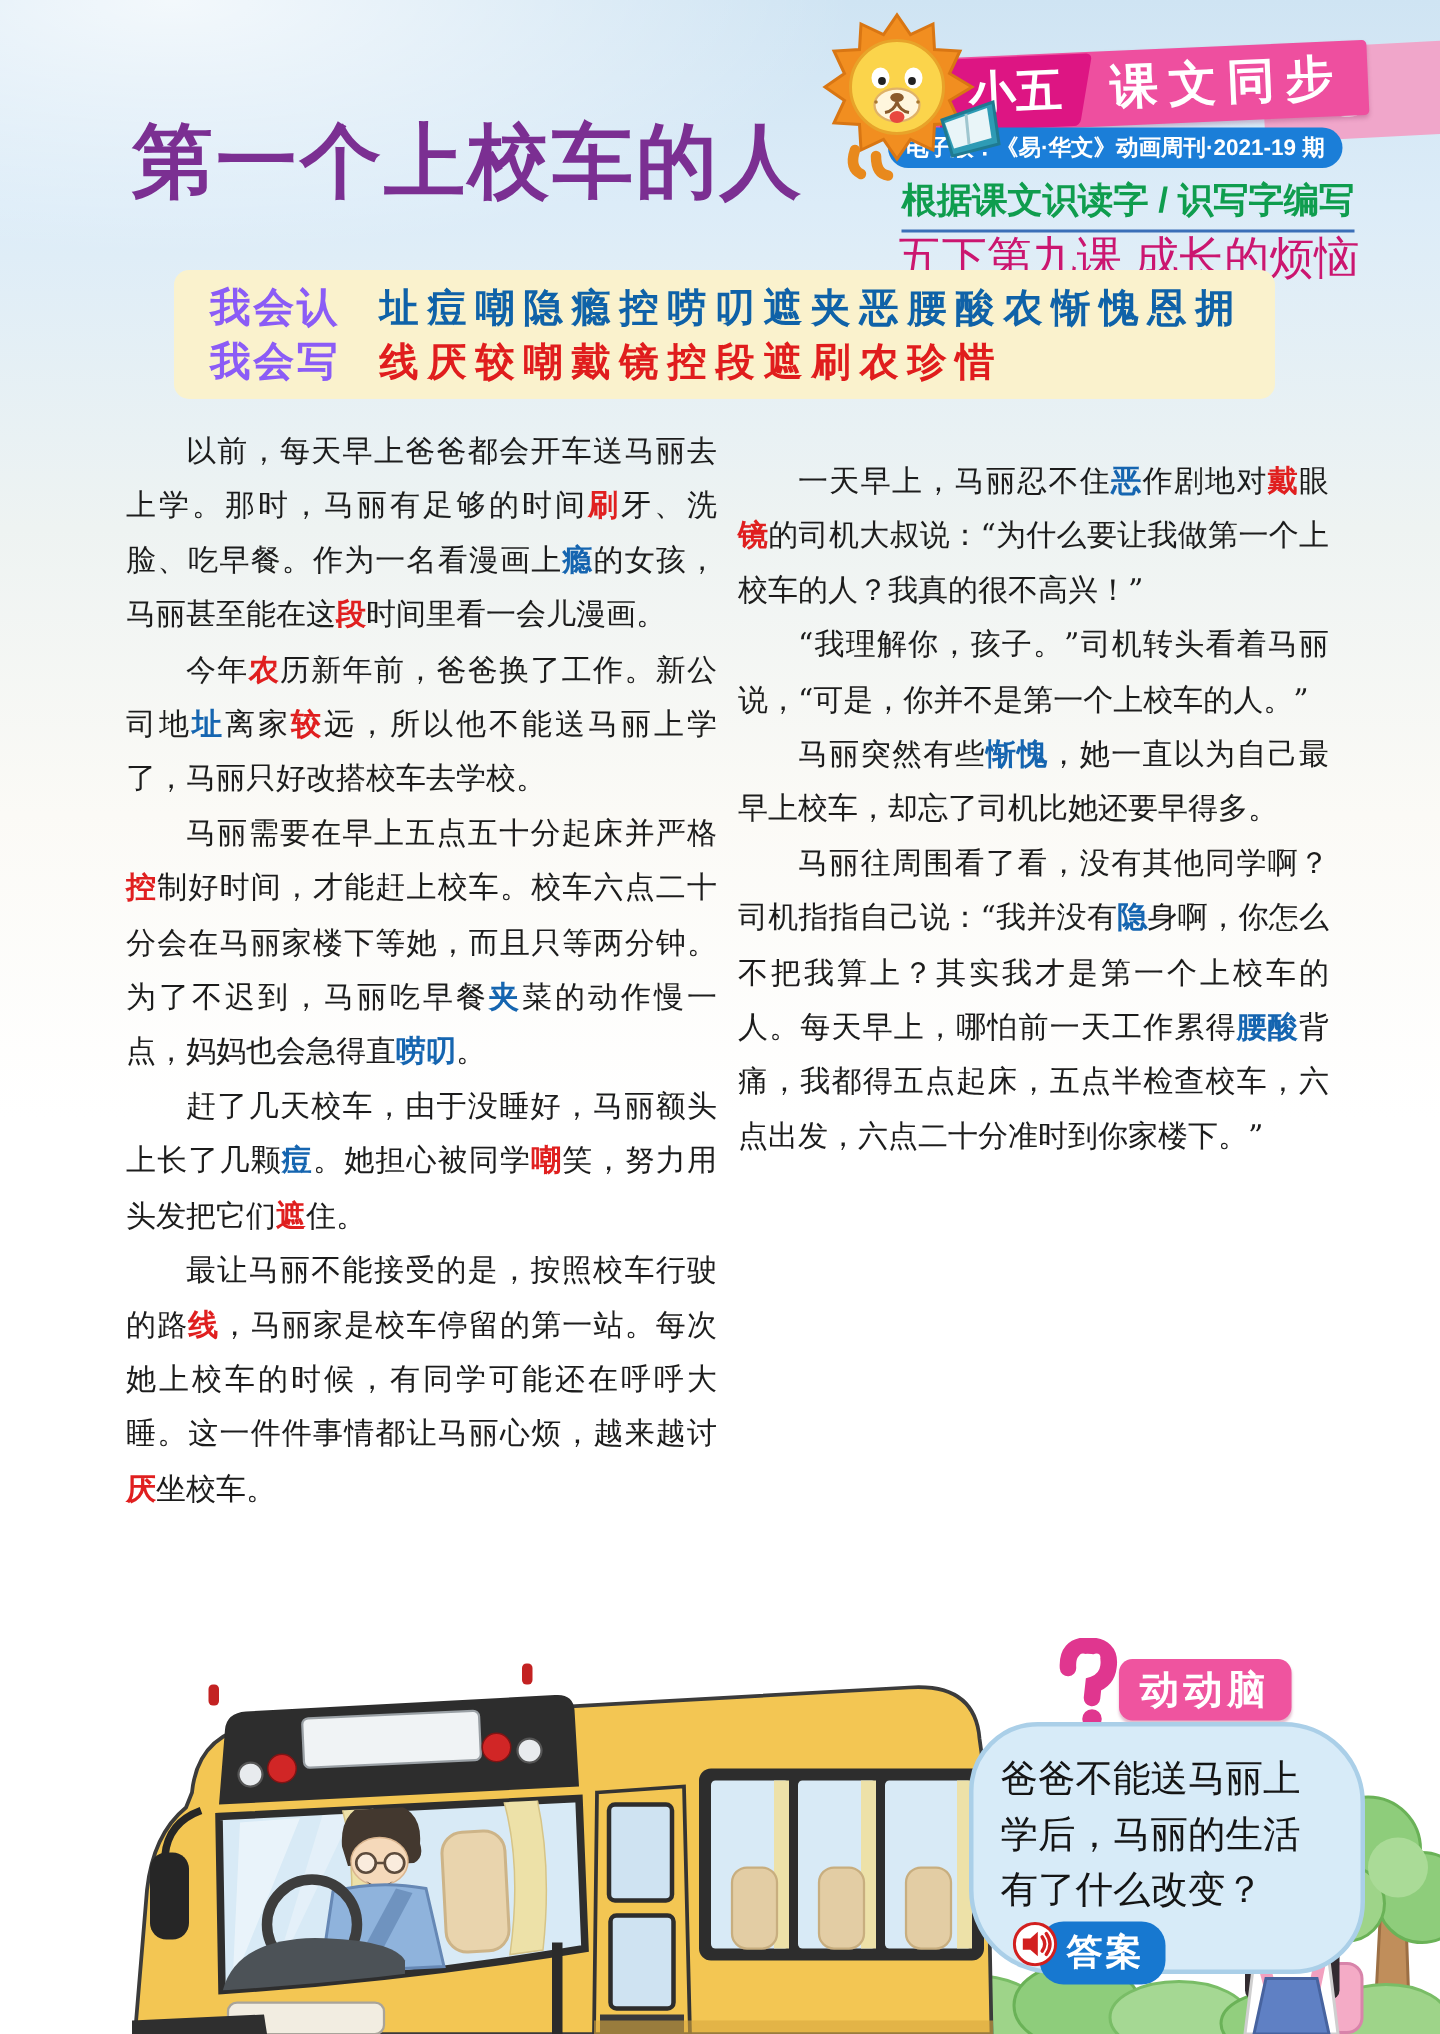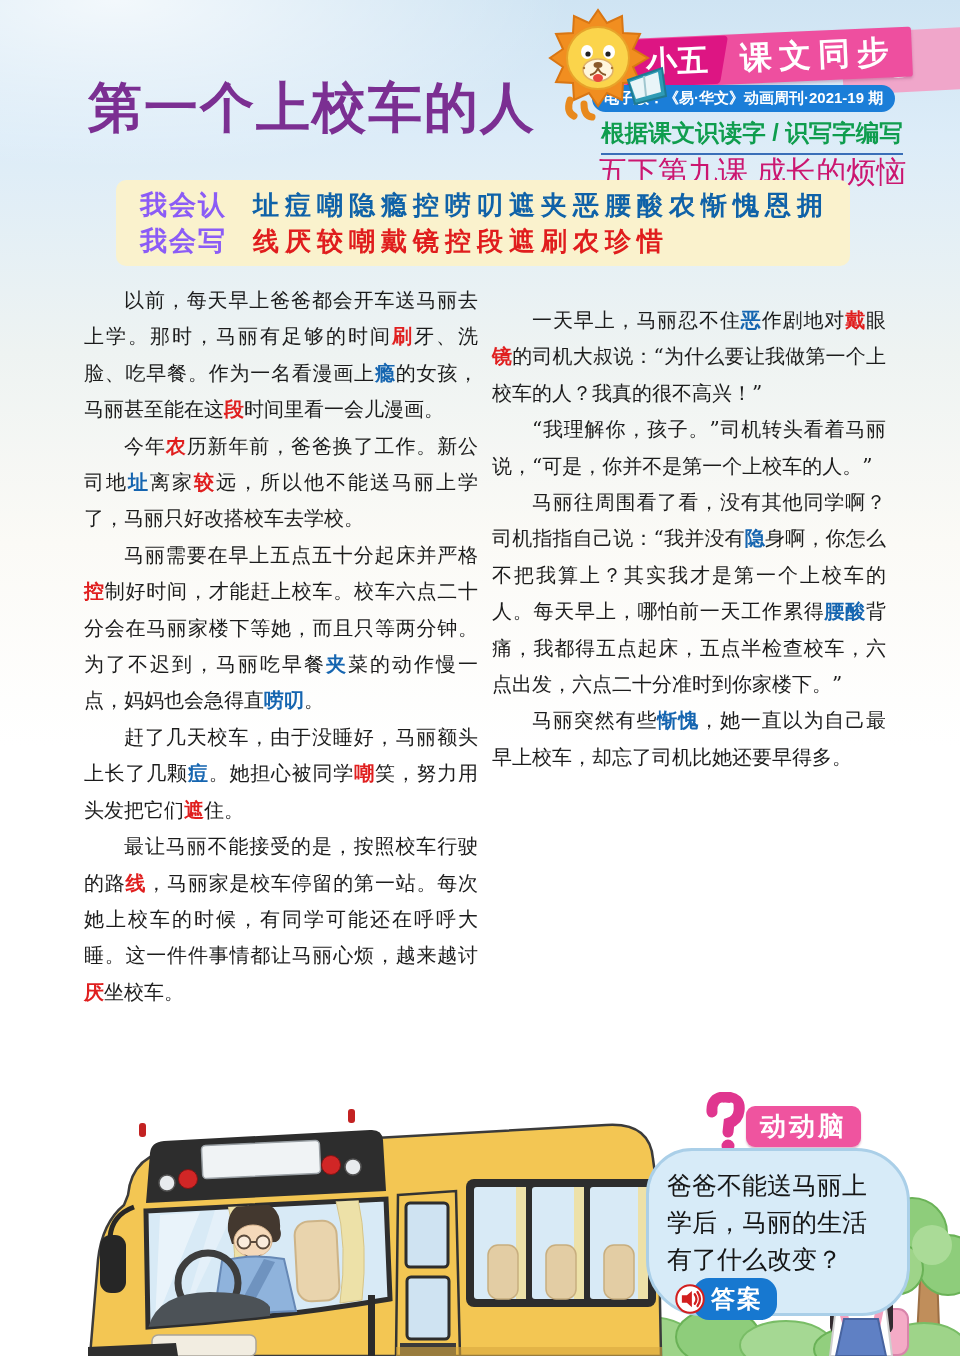--- a/index.html
+++ b/index.html
@@ -79,21 +79,21 @@
   .brain-badge{
     position:absolute;left:104px;top:16px;background:#ef549f;color:#fff;font-weight:bold;
     font-size:26px;padding:3px 14px;border-radius:9px;letter-spacing:3px;box-shadow:0 2px 2px rgba(160,30,90,.3);
   }
   .brain-bubble{
     position:absolute;left:4px;top:58px;width:264px;height:168px;box-sizing:border-box;
     background:#d7ebf8;border:3px solid #aacfe8;border-radius:46px 54px 48px 56px;
     padding:16px 16px 0 18px;
     font-family:"DejaVu Serif","Liberation Serif",serif;font-size:25px;line-height:37px;color:#151515;
   }
-  .answer-btn{display:inline-flex;align-items:center;vertical-align:-6px;margin-left:8px;cursor:pointer;}
+  .answer-btn{display:inline-flex;vertical-align:-6px;margin-left:8px;cursor:pointer;}
   .answer-btn .spk{position:relative;z-index:2;}
   .answer-pill{
     background:#1778d0;color:#fff;font-weight:bold;font-size:24px;
     font-family:"Liberation Sans","DejaVu Sans",sans-serif;
     padding:2px 14px 3px 18px;border-radius:16px;margin-left:-12px;letter-spacing:2px;
   }
 </style>
 </head>
 <body>
 
@@ -151,22 +151,22 @@
   <div class="col col-left">
       <p><span>以前，每天早上爸爸都会开车送马丽去上学。那时，马丽有足够的时间</span><span class="hl-red">刷</span><span>牙、洗脸、吃早餐。作为一名看漫画上</span><span class="hl-blue">瘾</span><span>的女孩，马丽甚至能在这</span><span class="hl-red">段</span><span>时间里看一会儿漫画。</span></p>
       <p><span>今年</span><span class="hl-red">农</span><span>历新年前，爸爸换了工作。新公司地</span><span class="hl-blue">址</span><span>离家</span><span class="hl-red">较</span><span>远，所以他不能送马丽上学了，马丽只好改搭校车去学校。</span></p>
       <p><span>马丽需要在早上五点五十分起床并严格</span><span class="hl-red">控</span><span>制好时间，才能赶上校车。校车六点二十分会在马丽家楼下等她，而且只等两分钟。为了不迟到，马丽吃早餐</span><span class="hl-blue">夹</span><span>菜的动作慢一点，妈妈也会急得直</span><span class="hl-blue">唠叨</span><span>。</span></p>
       <p><span>赶了几天校车，由于没睡好，马丽额头上长了几颗</span><span class="hl-blue">痘</span><span>。她担心被同学</span><span class="hl-red">嘲</span><span>笑，努力用头发把它们</span><span class="hl-red">遮</span><span>住。</span></p>
       <p><span>最让马丽不能接受的是，按照校车行驶的路</span><span class="hl-red">线</span><span>，马丽家是校车停留的第一站。每次她上校车的时候，有同学可能还在呼呼大睡。这一件件事情都让马丽心烦，越来越讨</span><span class="hl-red">厌</span><span>坐校车。</span></p>
     </div>
   <div class="col col-right">
       <p><span>一天早上，马丽忍不住</span><span class="hl-blue">恶</span><span>作剧地对</span><span class="hl-red">戴</span><span>眼</span><span class="hl-red">镜</span><span>的司机大叔说：“为什么要让我做第一个上校车的人？我真的很不高兴！”</span></p>
       <p><span>“我理解你，孩子。”司机转头看着马丽说，“可是，你并不是第一个上校车的人。”</span></p>
+      <p><span>马丽突然有些</span><span class="hl-blue">惭愧</span><span>，她一直以为自己最早上校车，却忘了司机比她还要早得多。</span></p>
       <p><span>马丽往周围看了看，没有其他同学啊？司机指指自己说：“我并没有</span><span class="hl-blue">隐</span><span>身啊，你怎么不把我算上？其实我才是第一个上校车的人。每天早上，哪怕前一天工作累得</span><span class="hl-blue">腰酸</span><span>背痛，我都得五点起床，五点半检查校车，六点出发，六点二十分准时到你家楼下。”</span></p>
-      <p><span>马丽突然有些</span><span class="hl-blue">惭愧</span><span>，她一直以为自己最早上校车，却忘了司机比她还要早得多。</span></p>
     </div>
 
   <svg class="illustration" viewBox="0 0 960 261">
 
     <g>
       <path d="M922,148 L936,148 L940,261 L916,261 Z" fill="#c08e5b" stroke="#9c6f44" stroke-width="2"></path>
       <path d="M929,180 Q944,170 951,154" stroke="#9c6f44" stroke-width="6" fill="none"></path>
       <circle cx="912" cy="138" r="35" fill="#8ecd7b" stroke="#6ab257" stroke-width="2"></circle>
       <circle cx="948" cy="170" r="30" fill="#8ecd7b" stroke="#6ab257" stroke-width="2"></circle>
       <circle cx="898" cy="174" r="25" fill="#9ed489" stroke="#6ab257" stroke-width="2"></circle>

